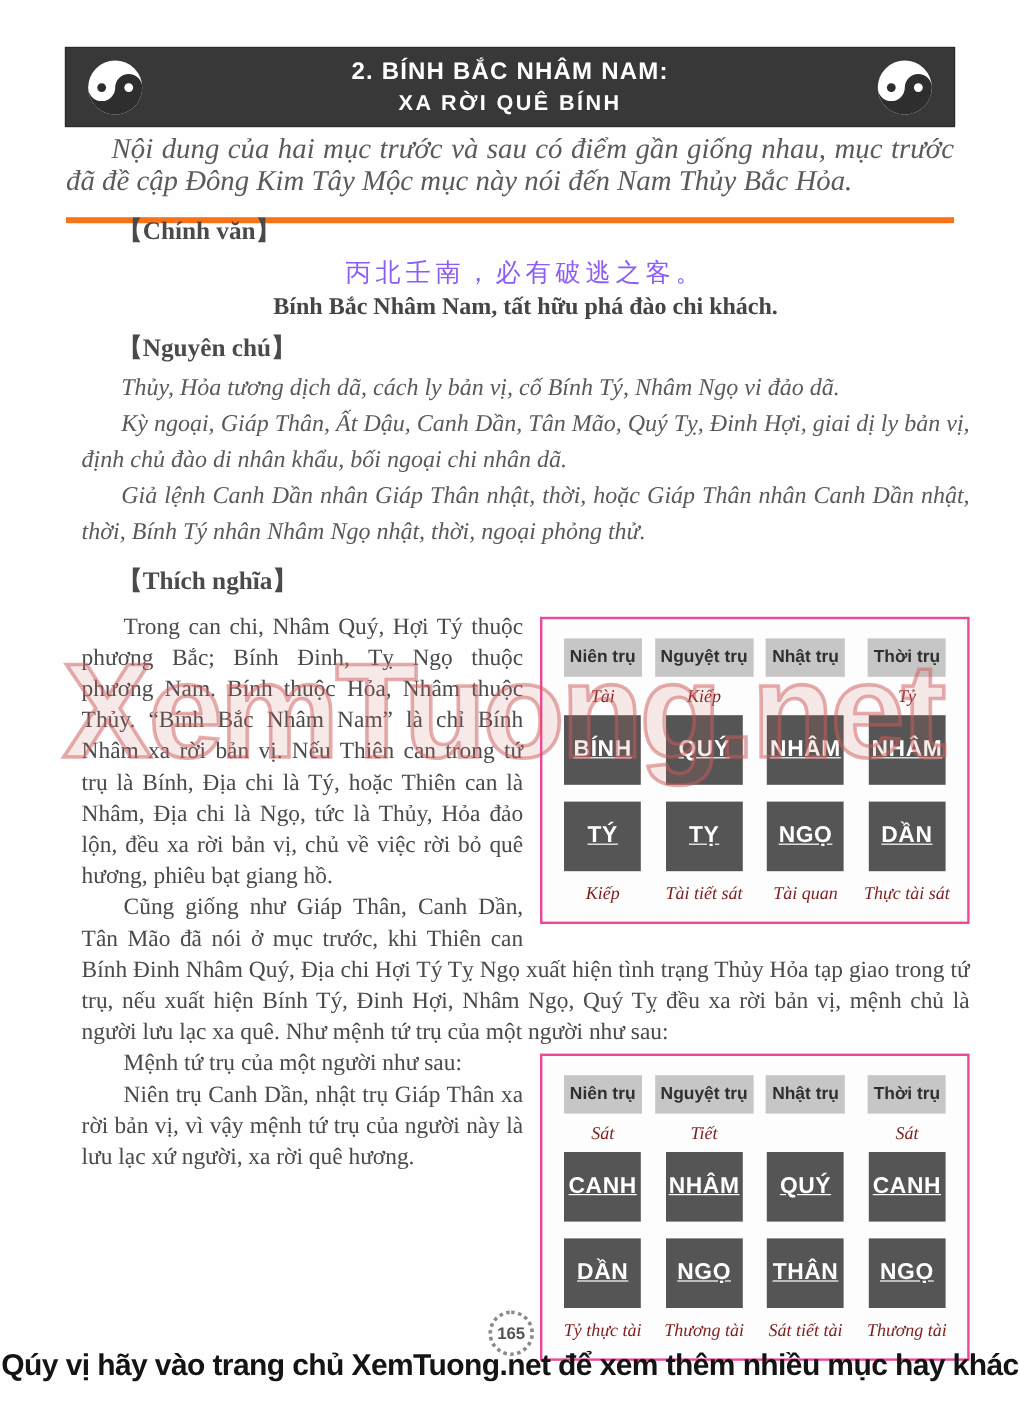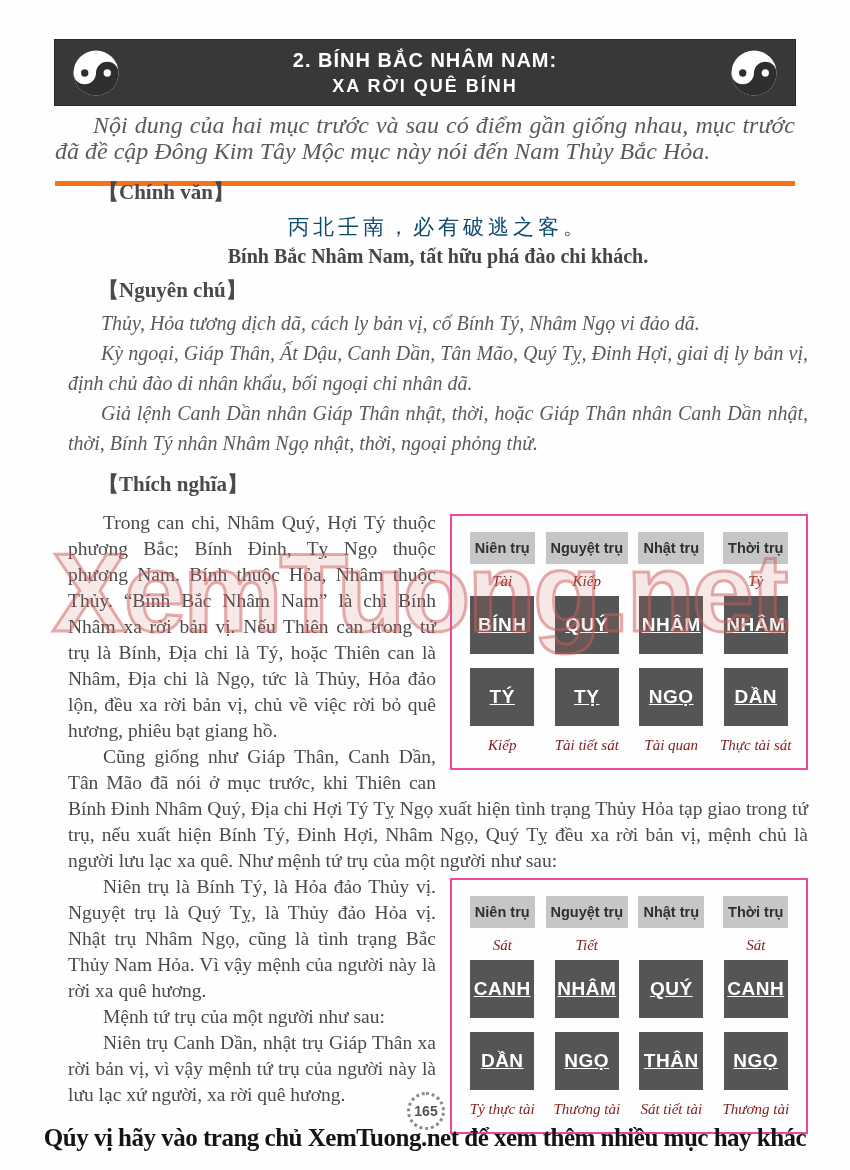--- a/index.html
+++ b/index.html
@@ -22,21 +22,21 @@
   
   .intro{
     position:absolute; left:55px; top:112px; width:740px;
     font-style:italic; font-size:24px; line-height:26px; color:#5a5a5a;
     text-indent:38px; text-align:justify;
     border-bottom:5px solid #f97316; padding-bottom:17px;
   }
   
   .content{ position:absolute; left:68px; top:178px; width:740px;}
   .sec-head{ font-weight:bold; font-size:21px; color:#4a4a4a; padding-left:30px; margin:0 0 4px 0;}
-  .chinese{ text-align:center; font-size:21px; color:#0c4a6e; letter-spacing:4px; margin:7px 0 2px 0;}
+  .chinese{ text-align:center; font-size:21px; color:#8b5cf6; letter-spacing:4px; margin:7px 0 2px 0;}
   .translation{ text-align:center; font-weight:bold; font-size:20px; color:#454545; margin:4px 0 8px 0;}
   .nc-p{ font-style:italic; font-size:20px; line-height:30px; color:#5a5a5a;
     text-align:justify; text-indent:33px; margin:0;}
   .tn-wrap{ font-size:19.5px; line-height:26px; text-align:justify; color:#4a4a4a;}
   .tn-p{ margin:0; text-indent:35px;}
   .gap-s{height:8px;} .gap-m{height:12px;}
   
   .ptable{
     float:right; width:358px; box-sizing:border-box;
     border:2px solid #ec4899; background:#fdfdfd;
@@ -71,21 +71,21 @@
   
   .page-badge{
     position:absolute; left:407px; top:1092px; width:38px; height:38px;
     border:3px dotted #8a8a8a; border-radius:50%;
     background:#fff; box-sizing:border-box; z-index:60;
     display:flex; align-items:center; justify-content:center;
     font-family:"Liberation Sans", sans-serif; font-weight:bold; font-size:14px; color:#555;
   }
   .footer-line{
     position:absolute; left:0; top:1124px; width:850px; text-align:center;
-    font-family:Liberation Serif, serif; font-weight:bold;
+    font-family:Liberation Sans, sans-serif; font-weight:bold;
     font-size:25px; letter-spacing:-0.5px; color:#141414; z-index:50;
   }
 </style>
 </head>
 <body>
 
 <div class="page">
 
   <div class="banner">
     <svg class="yy" viewBox="0 0 100 100">
@@ -183,21 +183,20 @@
         </div>
         <div class="pt-col">
           <div class="pt-chip">Thời trụ</div>
           <div class="pt-toplabel">Sát</div>
           <div class="pt-cell stem">CANH</div>
           <div class="pt-cell branch">NGỌ</div>
           <div class="pt-botlabel">Thương tài</div>
         </div>
       </div>
 
-      <p class="tn-p">Niên trụ là Bính Tý, là Hỏa đảo Thủy vị. Nguyệt trụ là Quý Tỵ, là Thủy đảo Hỏa vị. Nhật trụ Nhâm Ngọ, cũng là tình trạng Bắc Thủy Nam Hỏa. Vì vậy mệnh của người này là rời xa quê hương.</p>
       <p class="tn-p">Mệnh tứ trụ của một người như sau:</p>
       <p class="tn-p">Niên trụ Canh Dần, nhật trụ Giáp Thân xa rời bản vị, vì vậy mệnh tứ trụ của người này là lưu lạc xứ người, xa rời quê hương.</p>
     </div>
   </div>
 
   <div class="watermark">XemTuong.net</div>
 
   <div class="page-badge">165</div>
 
   <div class="footer-line">Qúy vị hãy vào trang chủ XemTuong.net để xem thêm nhiều mục hay khác</div>

